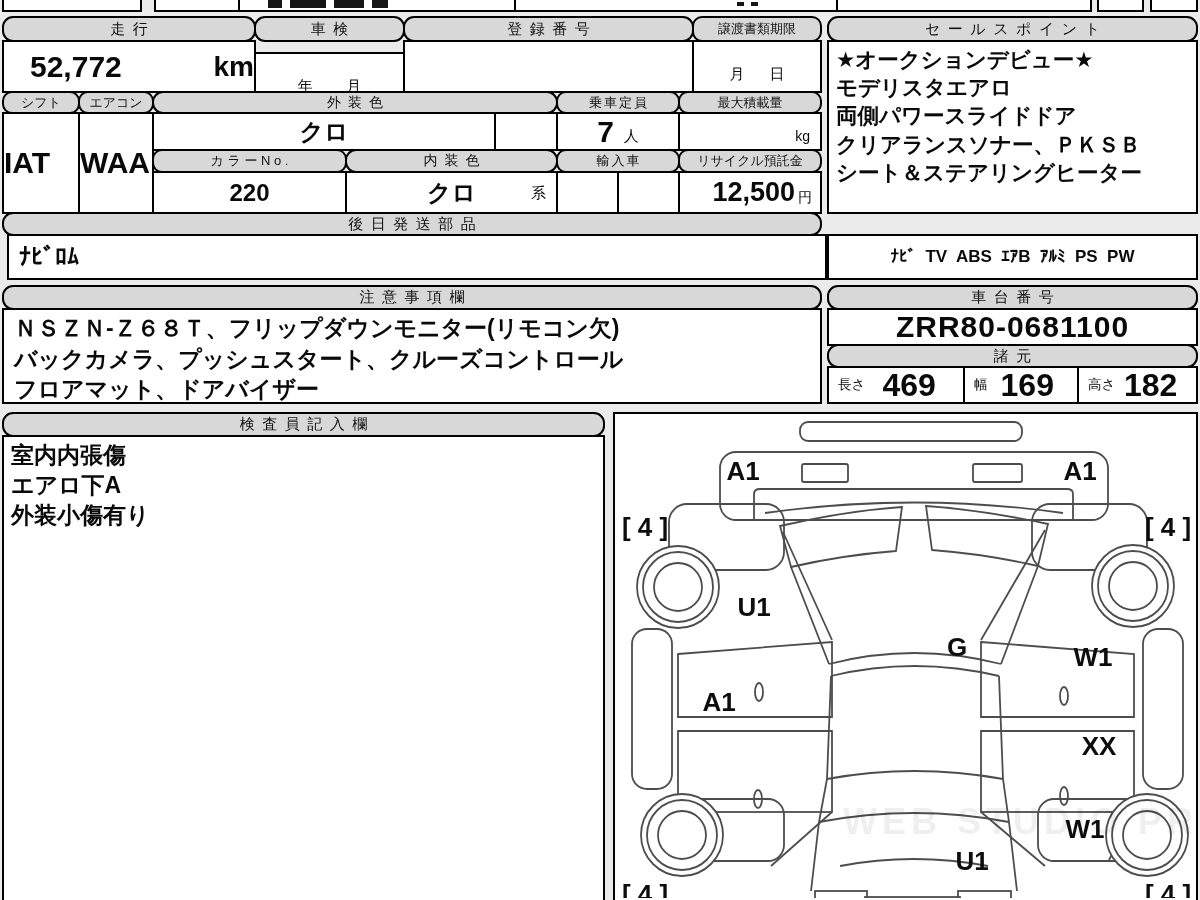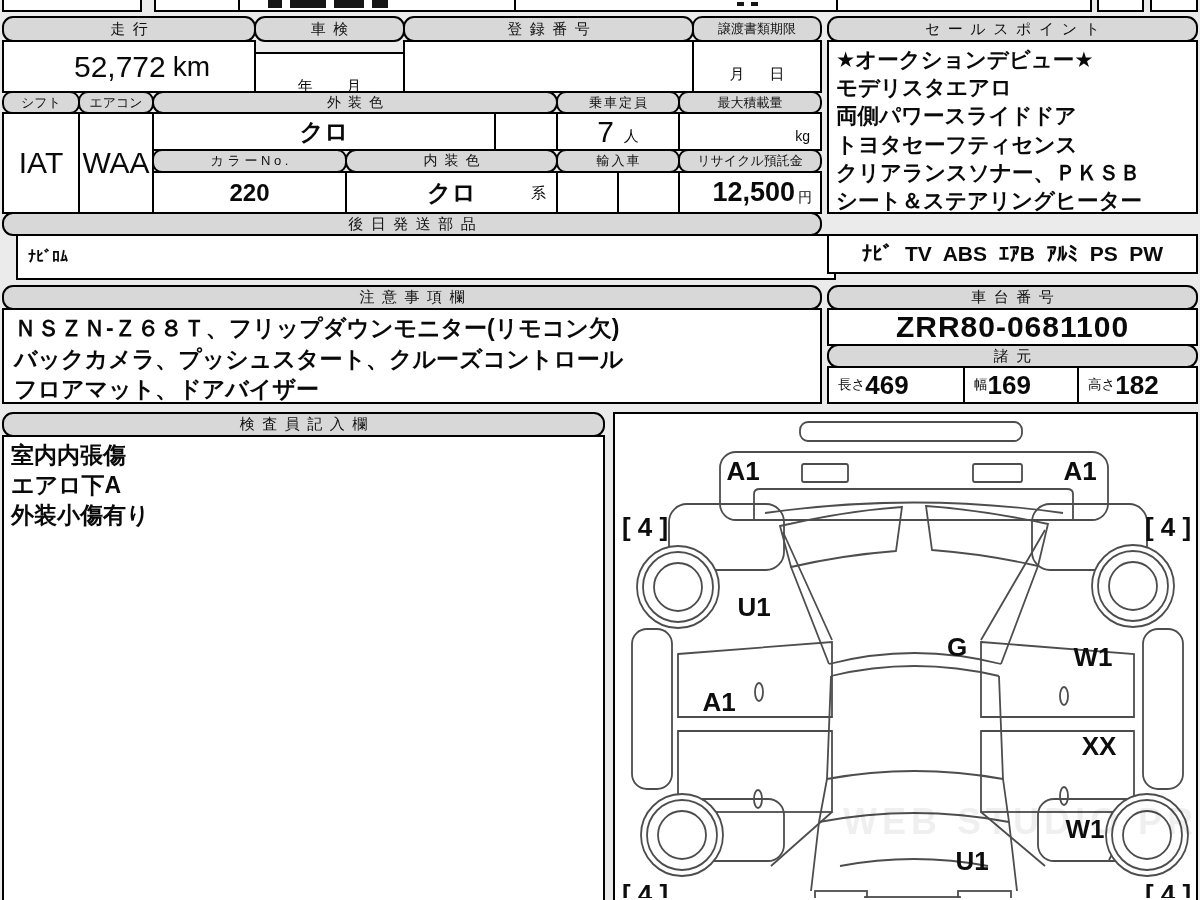--- a/index.html
+++ b/index.html
@@ -6,33 +6,33 @@
   body{width:1200px;height:900px;background:#ebebeb;font-family:"Liberation Sans","DejaVu Sans",sans-serif;}
   .page{position:relative;width:1200px;height:900px;overflow:hidden;}
   .c{position:absolute;background:#fff;border:2px solid #000;box-sizing:border-box;
      display:flex;align-items:center;justify-content:center;overflow:hidden;color:#0a0a0a;}
   .h{background:#d8d8d8;font-size:15px;color:#111;}
   .h13{font-size:13px;border-radius:10px;}
   .h14{font-size:14px;}
   .ls5{letter-spacing:.5em;text-indent:.5em;border-radius:11px;}
   .ls2{letter-spacing:.15em;text-indent:.15em;}
   .notop{border-top:none;}
-  .big{font-weight:normal;font-size:30px;}
+  .big{font-weight:bold;font-size:30px;justify-content:space-between;}
   .med{font-weight:bold;font-size:24px;}
   .bottomtxt{align-items:flex-end;padding-bottom:7px;font-size:15px;}
   .pre{white-space:pre;}
   .leftpad{justify-content:flex-start;padding-left:10px;}
   .unit{font-size:15px;font-weight:normal;}
   .frag{position:absolute;background:#161616;}
   .textblock{display:block;}
   .sales-lines{padding:4px 6px 0 7px;font-weight:bold;font-size:21.5px;line-height:28.2px;}
   .notes-lines{padding:3px 10px 0 10px;font-weight:bold;font-size:23px;line-height:30.5px;}
   .insp-lines{padding:3px 6px 0 7px;font-weight:bold;font-size:23px;line-height:30px;}
   .dims .lbl{font-size:13.5px;margin-left:9px;}
-  .dims .val{font-weight:bold;font-size:26px;flex:1;margin-right:10px;}
+  .dims .val{font-weight:bold;font-size:32px;flex:1;text-align:center;margin-right:10px;}
   svg .ln{fill:none;stroke:#4d4d4d;stroke-width:1.8;}
   svg .lnf{fill:#fff;stroke:#4d4d4d;stroke-width:1.8;}
   svg text{font-family:"Liberation Sans","DejaVu Sans",sans-serif;font-weight:bold;
            font-size:26px;fill:#0d0d0d;text-anchor:middle;}
   svg text.wm{font-size:36px;fill:#000;opacity:0.06;letter-spacing:5px;text-anchor:start;}
 </style>
 </head>
 <body>
 
 <div class="page">
@@ -130,36 +130,35 @@
   <div class="c" style="left:556px;top:171px;width:63px;height:43px;"></div>
   <div class="c" style="left:617px;top:171px;width:63px;height:43px;"></div>
   <div class="c" style="left:678px;top:171px;width:144px;height:43px;justify-content:flex-end;padding-right:8px;">
     <span style="font-weight:bold;font-size:27px;">12,500</span>
       <span class="unit" style="font-size:14px;padding-top:10px;margin-left:3px;">円</span>
   </div>
 
   <div class="c h ls5" style="left:2px;top:212px;width:820px;height:24px;">
       <span>後日発送部品</span>
     </div>
-  <div class="c leftpad" style="left:16px;top:234px;width:820px;height:46px;font-weight:bold;font-size:16px;">
+  <div class="c leftpad" style="left:7px;top:234px;width:820px;height:46px;font-weight:bold;font-size:24px;">
       <span>ﾅﾋﾞﾛﾑ</span>
     </div>
 
   <div class="c h ls5" style="left:827px;top:16px;width:371px;height:26px;">
       <span>セールスポイント</span>
     </div>
   <div class="c textblock sales-lines" style="left:827px;top:40px;width:371px;height:174px;">
       <div>★オークションデビュー★</div>
       <div>モデリスタエアロ</div>
       <div>両側パワースライドドア</div>
-      <div>トヨタセーフティセンス</div>
       <div>クリアランスソナー、ＰＫＳＢ</div>
       <div>シート＆ステアリングヒーター</div>
     </div>
-  <div class="c pre" style="left:827px;top:234px;width:371px;height:40px;font-weight:bold;font-size:21px;"><span>ﾅﾋﾞ  TV  ABS  ｴｱB  ｱﾙﾐ  PS  PW</span></div>
+  <div class="c pre" style="left:827px;top:234px;width:371px;height:46px;font-weight:bold;font-size:17px;"><span>ﾅﾋﾞ  TV  ABS  ｴｱB  ｱﾙﾐ  PS  PW</span></div>
 
   <div class="c h ls5" style="left:2px;top:285px;width:820px;height:25px;">
       <span>注意事項欄</span>
     </div>
   <div class="c textblock notes-lines" style="left:2px;top:308px;width:820px;height:96px;">
       <div>ＮＳＺＮ-Ｚ６８Ｔ、フリップダウンモニター(リモコン欠)</div>
       <div>バックカメラ、プッシュスタート、クルーズコントロール</div>
       <div>フロアマット、ドアバイザー</div>
     </div>
 

